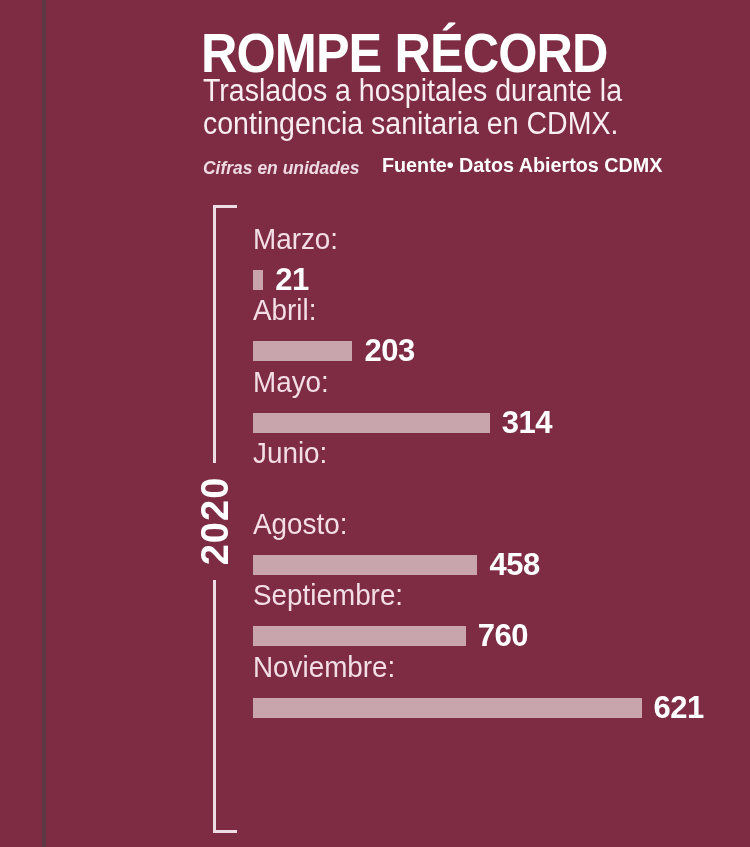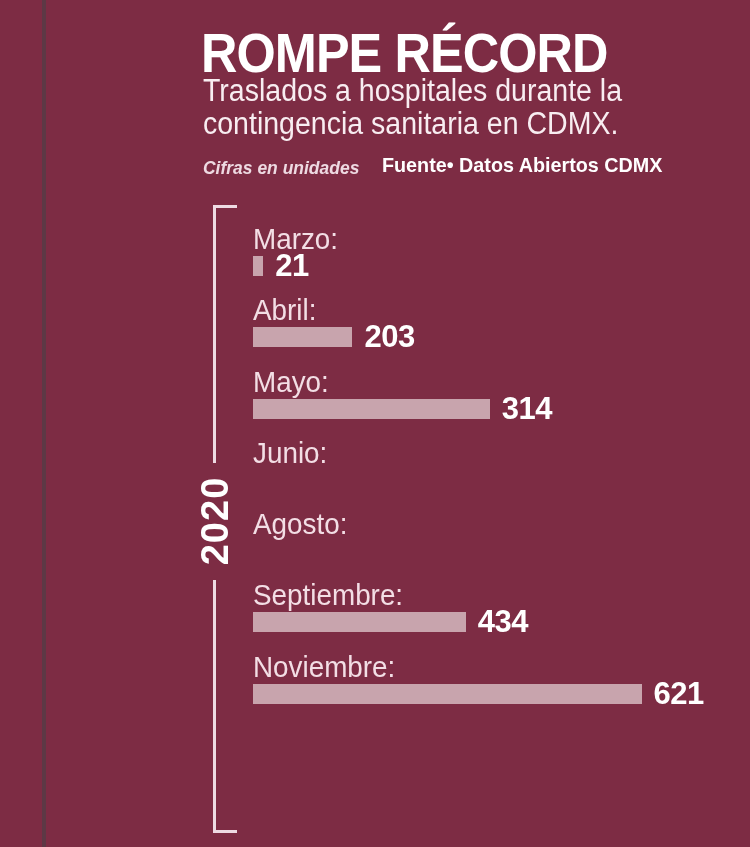--- a/index.html
+++ b/index.html
@@ -44,21 +44,21 @@
     white-space:nowrap;
   }
   
   .rows{position:absolute;left:253px;top:224px;width:480px;}
   .row{height:71.3px;}
   .row:last-child{height:auto;}
   .month{
     color:#f3dee5;font-size:29px;line-height:30px;font-weight:400;
     transform:scaleX(0.96);transform-origin:0 0;white-space:nowrap;
   }
-  .barline{display:flex;align-items:center;margin-top:2px;height:20px;}
+  .barline{display:flex;align-items:center;margin-top:16px;height:20px;}
   .bar{height:20px;background:#c8a4ad;flex:0 0 auto;}
   .val{
     margin-left:12px;color:#ffffff;font-size:31px;font-weight:800;
     letter-spacing:-0.5px;line-height:20px;
   }
 </style>
 </head>
 <body>
 
 <div class="edge-rule"></div>
@@ -103,26 +103,30 @@
       <div class="barline">
         <div class="bar" style="width: 236.67px; background: rgb(200, 164, 173);"></div>
         <span class="val">314</span>
       </div>
     </div>
     <div class="row">
       <div class="month">Junio:</div>
     </div>
     <div class="row">
       <div class="month">Agosto:</div>
+      <div class="barline">
+        <div class="bar" style="width: 224.42px; background: rgb(200, 164, 173);"></div>
+        <span class="val">458</span>
+      </div>
     </div>
     <div class="row">
       <div class="month">Septiembre:</div>
       <div class="barline">
         <div class="bar" style="width: 212.66px; background: rgb(200, 164, 173);"></div>
-        <span class="val">434</span>
+        <span class="val">760</span>
       </div>
     </div>
     <div class="row">
       <div class="month">Noviembre:</div>
       <div class="barline">
         <div class="bar" style="width: 388.57px; background: rgb(200, 164, 173);"></div>
         <span class="val">621</span>
       </div>
     </div>
   </div>

